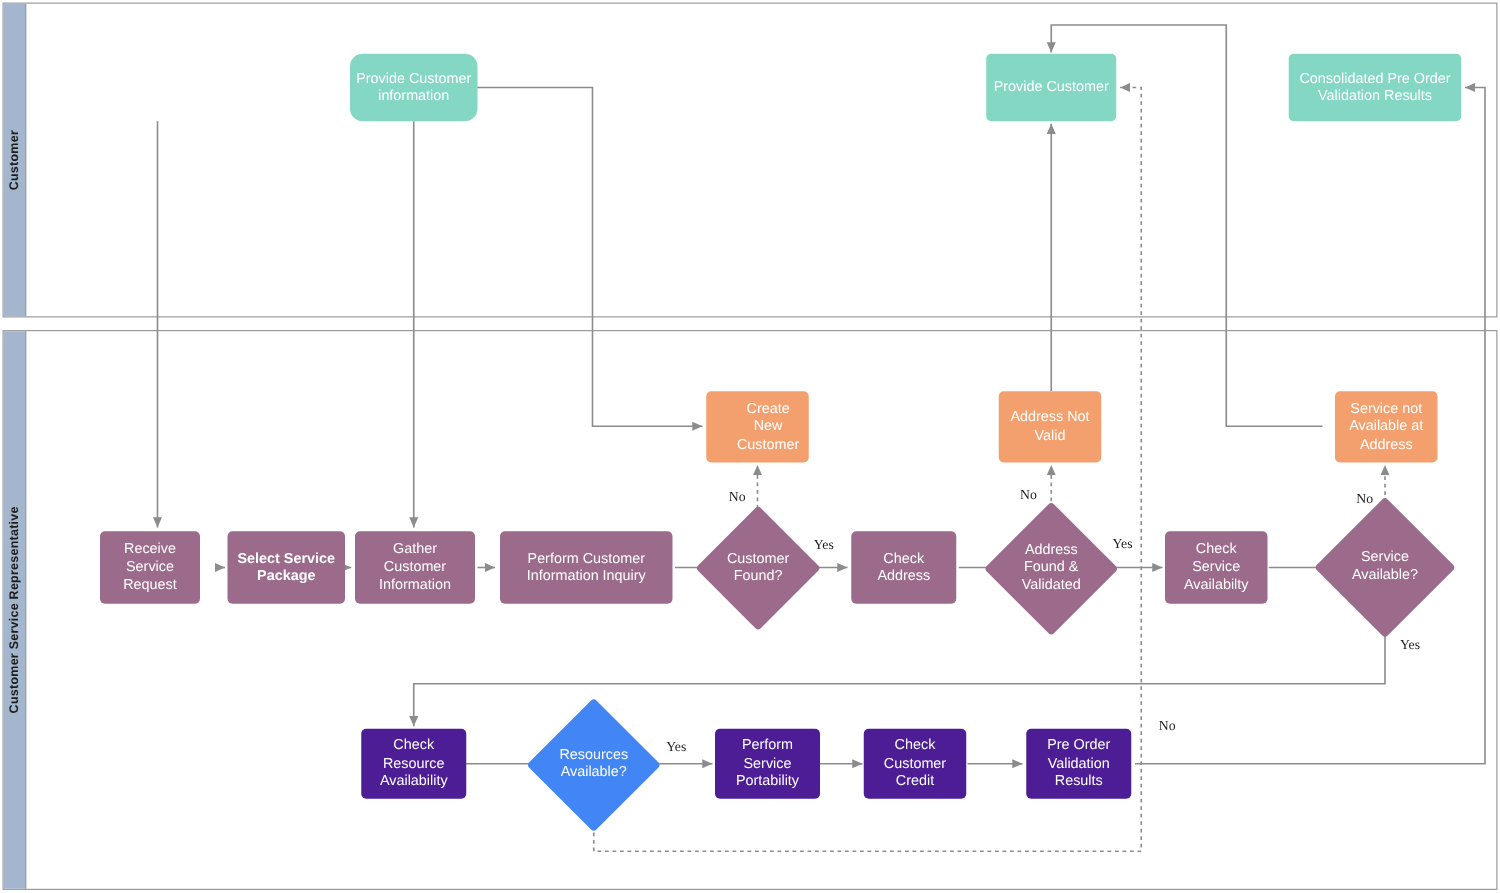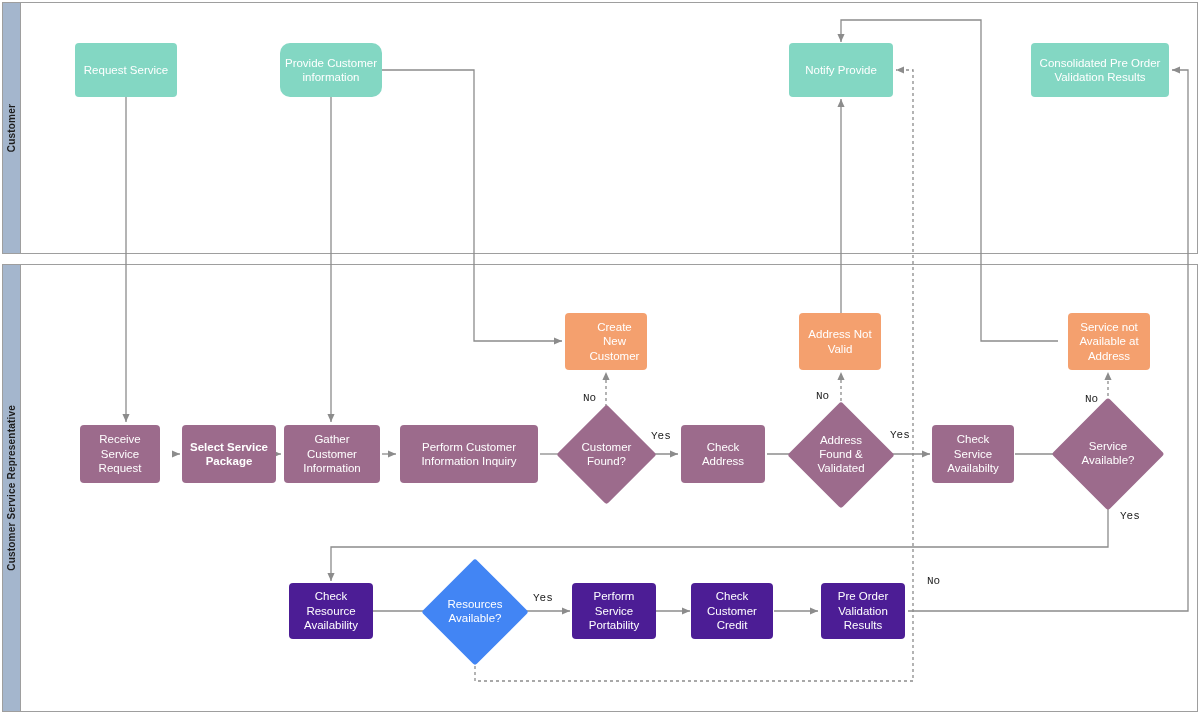--- a/index.html
+++ b/index.html
@@ -31,21 +31,21 @@
 
   .diamond{position:absolute;display:flex;align-items:center;justify-content:center;text-align:center;}
   .diamond .dshape{position:absolute;left:0;top:0;width:100%;height:100%;
         transform:rotate(45deg);border-radius:3px;}
   .diamond .dlabel{position:relative;z-index:2;color:#ffffff;font-size:11.5px;line-height:1.2;
         font-family:"Liberation Sans", sans-serif;width:100%;}
   .dshape.purple{background:#9c6b8c;}
   .dshape.blue{background:#4285f4;}
 
   
-  .elabel{position:absolute;font-size:11px;color:#1d1d1d;font-family:Liberation Mono, monospace;
+  .elabel{position:absolute;font-size:11px;color:#1d1d1d;font-family:Liberation Serif, serif;
           white-space:nowrap;}
 </style>
 </head>
 <body>
 
 <div id="canvas">
 
   <div class="lane" style="left:2px;top:2px;width:1196px;height:252px;"></div>
   <div class="lane-header" style="left:3px;top:3px;width:18px;height:250px;">
     <span>Customer</span>
@@ -108,30 +108,27 @@
       <path stroke-dasharray="3,3" d="M606,419 L606,372" marker-end="url(#arrowd)"></path>
 
       <path stroke-dasharray="3,3" d="M841,419 L841,372" marker-end="url(#arrowd)"></path>
 
       <path stroke-dasharray="3,3" d="M1108,414 L1108,372" marker-end="url(#arrowd)"></path>
 
       <path stroke-dasharray="3,3" d="M475,642 L475,681 L913,681 L913,70 L896,70" marker-end="url(#arrowd)"></path>
     </g>
   </svg>
 
-  <div class="node rect teal" style="left:75px;top:43px;width:102px;height:54px;">
-    <span>Request Service</span>
-  </div>
 
   <div class="node rect teal" style="left:280px;top:43px;width:102px;height:54px;border-radius:10px;">
     <span>Provide Customer information</span>
   </div>
 
   <div class="node rect teal" style="left:789px;top:43px;width:104px;height:54px;">
-    <span>Notify Provide</span>
+    <span>Provide Customer</span>
   </div>
 
   <div class="node rect teal" style="left:1031px;top:43px;width:138px;height:54px;">
     <span>Consolidated Pre Order Validation Results</span>
   </div>
 
   <div class="node rect orange" style="left:565px;top:313px;width:82px;height:57px;padding-left:21px;">
     <span>Create New Customer</span>
   </div>
 

